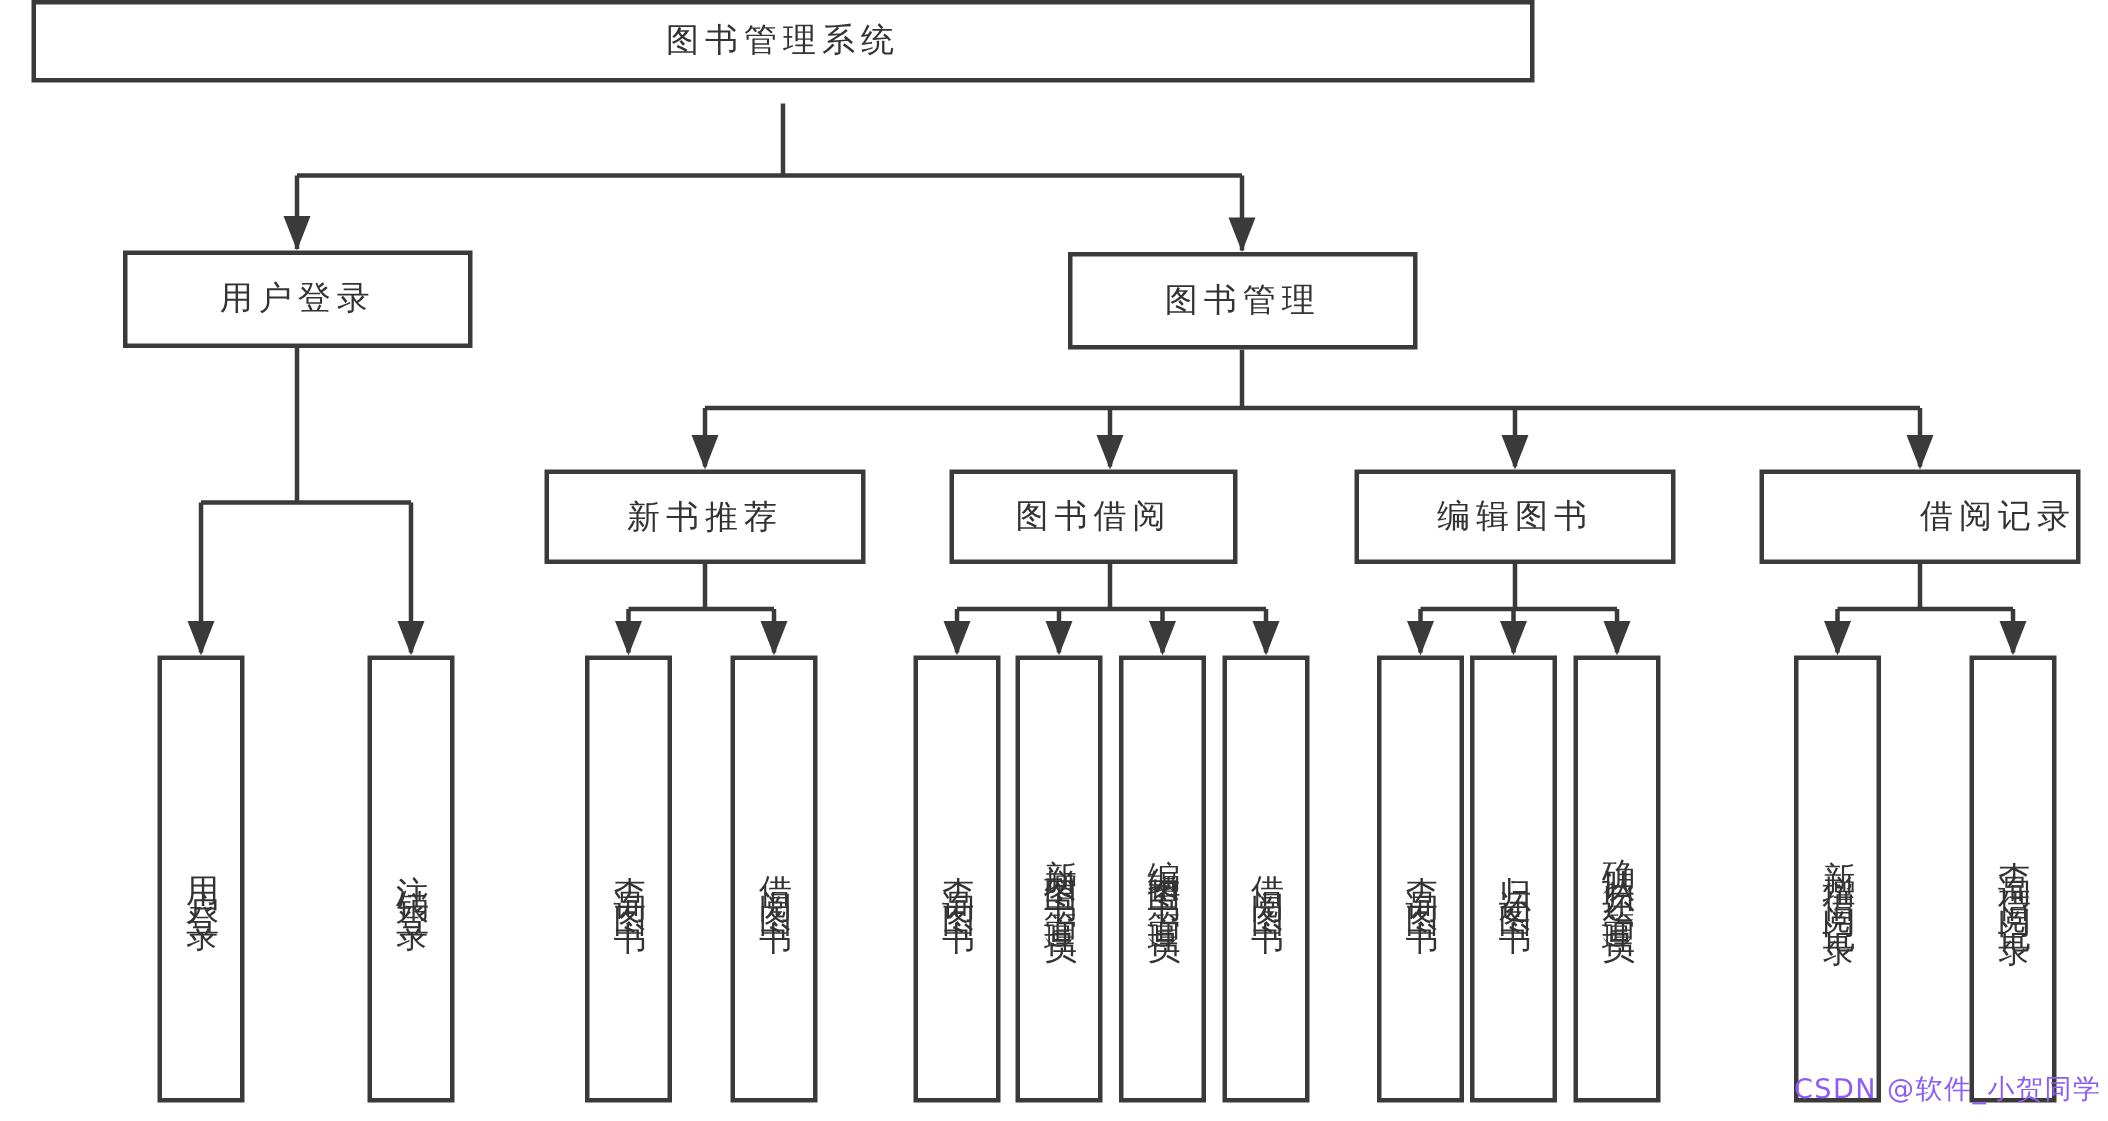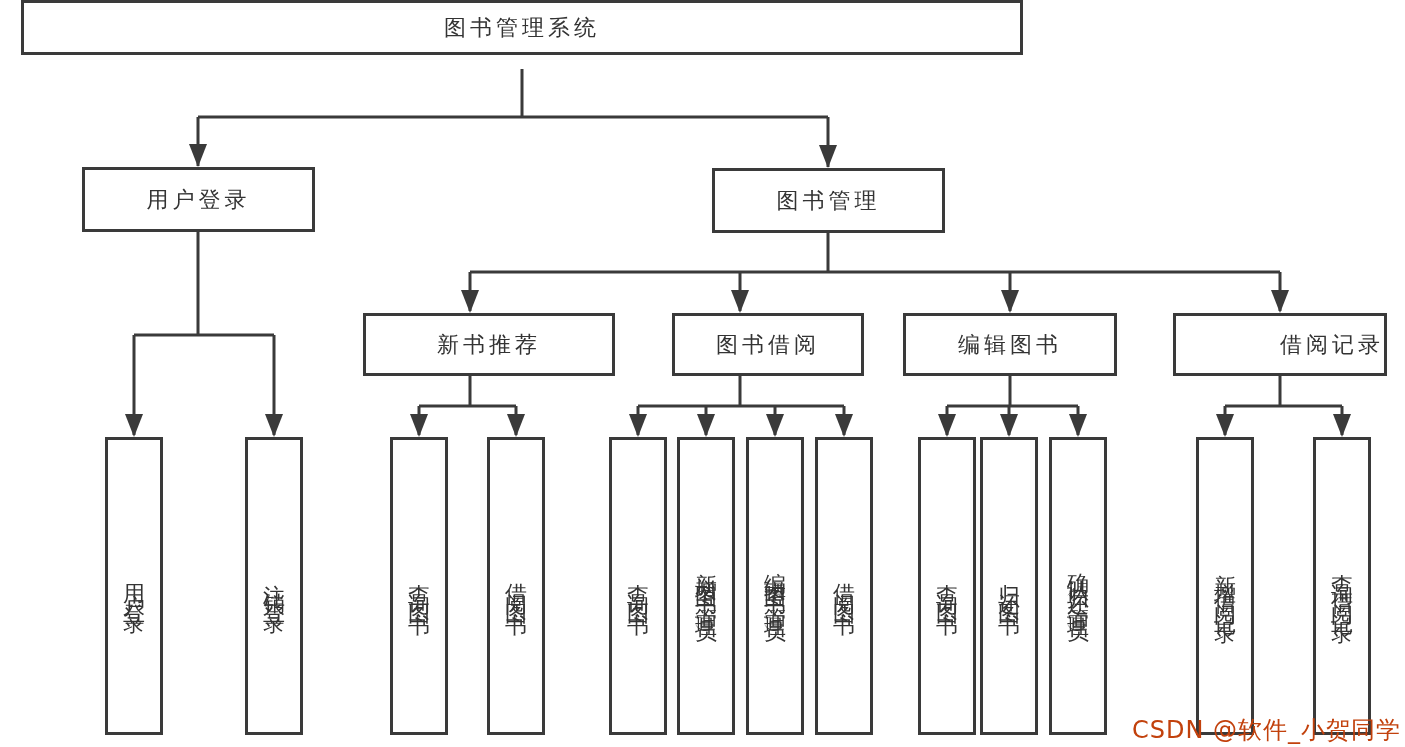--- a/index.html
+++ b/index.html
@@ -43,22 +43,22 @@
     letter-spacing: 10px;
     line-height: 1;
   }
   .leaf.long {
     letter-spacing: 7px;
   }
   .watermark {
     position: absolute;
     top: 714px;
     right: 4px;
-    font-size: 24px;
-    color: #c2410c;
+    font-size: 18px;
+    color: #8b5cf6;
     letter-spacing: 1px;
     white-space: nowrap;
     z-index: 5;
   }
 </style>
 </head>
 <body>
 
 <div class="canvas">
 
@@ -106,24 +106,24 @@
     <span class="h-label">图书管理系统</span>
   </div>
 
   <div class="box" style="left:82px; top:167px; width:233px; height:65px;">
     <span class="h-label">用户登录</span>
   </div>
   <div class="box" style="left:712px; top:168px; width:233px; height:65px;">
     <span class="h-label">图书管理</span>
   </div>
 
-  <div class="box" style="left:363px; top:313px; width:252px; height:63px;font-family:Liberation Serif, serif;">
+  <div class="box" style="left:363px; top:313px; width:214px; height:63px;font-family:Liberation Serif, serif;">
     <span class="h-label">新书推荐</span>
   </div>
-  <div class="box" style="left:633px; top:313px; width:192px; height:63px;margin-left:39px;">
+  <div class="box" style="left:633px; top:313px; width:192px; height:63px;">
     <span class="h-label">图书借阅</span>
   </div>
   <div class="box" style="left:903px; top:313px; width:214px; height:63px;">
     <span class="h-label">编辑图书</span>
   </div>
   <div class="box" style="left:1173px; top:313px; width:214px; height:63px;justify-content:flex-end;">
     <span class="h-label">借阅记录</span>
   </div>
 
   <div class="box leaf" style="left:105px; top:437px; width:58px; height:298px;">用户登录</div>

